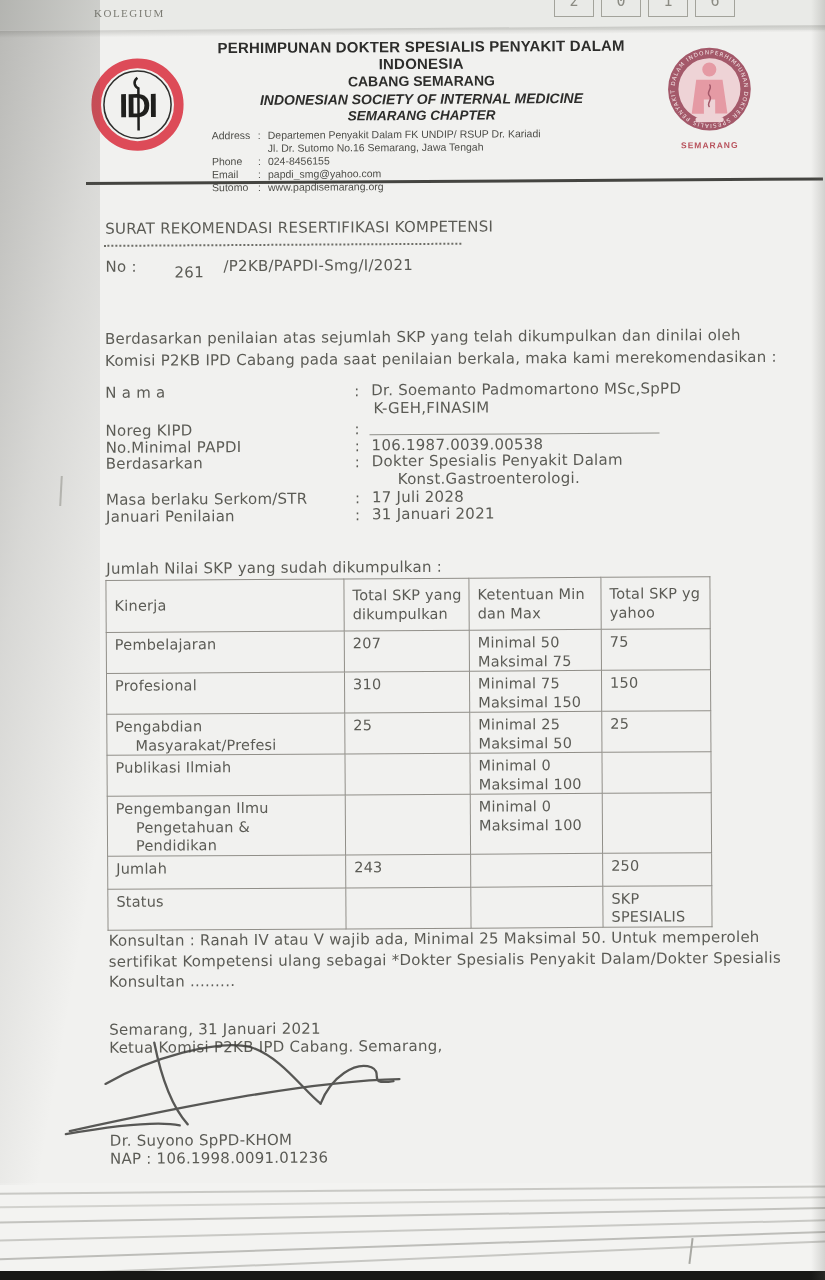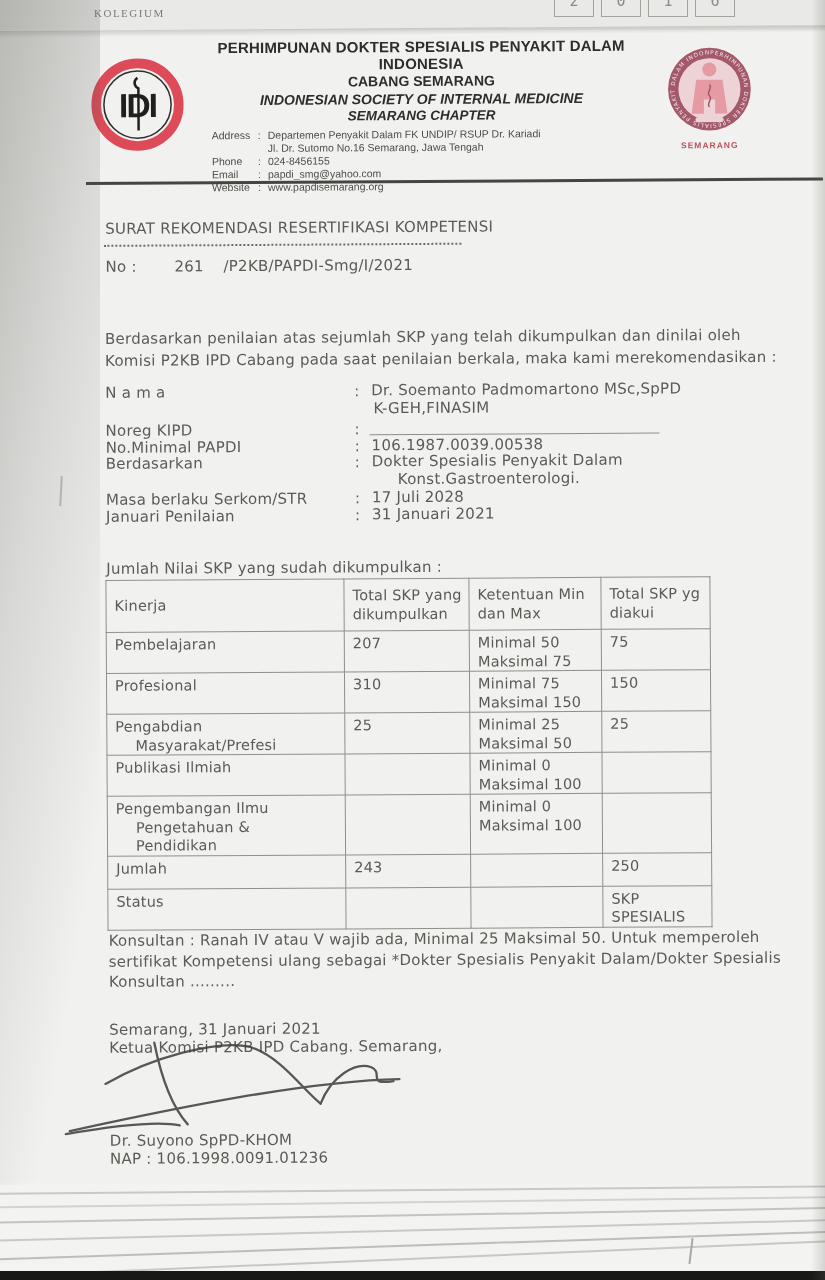--- a/index.html
+++ b/index.html
@@ -34,21 +34,21 @@
   .papdi-logo{position:absolute;left:660px;top:44px;width:104px;text-align:center;}
   .papdi-caption{margin-top:0px;font-family:"Liberation Sans",sans-serif;font-size:8.5px;
                  font-weight:bold;letter-spacing:1px;color:#b8525c;}
   .header-rule{position:absolute;left:88px;top:180px;width:737px;height:3px;background:#454541;}
   
   .typ{position:absolute;font-size:15px;letter-spacing:.25px;color:#5b5b55;line-height:21px;}
   .letter-title{left:107px;top:217px;}
   .dotted-line{position:absolute;left:106px;top:243px;width:357px;height:0;
                border-top:2px dotted #6e6e67;}
   .no-label{left:107px;top:255px;}
-  .no-value{left:176px;top:255px;}
+  .no-value{left:176px;top:261px;}
   .no-ref{left:225px;top:255px;}
   .intro{left:106px;top:326px;line-height:22px;}
   .fields{position:absolute;left:106px;top:380px;width:620px;height:150px;}
   .field{position:absolute;left:0;}
   .f-label{position:absolute;left:0;white-space:nowrap;}
   .f-colon{position:absolute;left:249px;}
   .f-val{position:absolute;left:266px;white-space:nowrap;}
   .f-val .vline{line-height:18px;}
   .f-val .vline + .vline{margin-left:2px;}
   .field.k2 .vline + .vline{margin-left:26px;}
@@ -148,21 +148,21 @@
             </div>
           </div>
           <div class="c-row">
             <span class="c-label">Email</span>
             <span class="c-colon">:</span>
             <div class="c-lines">
               <div>papdi_smg@yahoo.com</div>
             </div>
           </div>
           <div class="c-row">
-            <span class="c-label">Website</span>
+            <span class="c-label">Sutomo</span>
             <span class="c-colon">:</span>
             <div class="c-lines">
               <div>www.papdisemarang.org</div>
             </div>
           </div>
         </div>
     </div>
 
     <div class="papdi-logo">
       <svg viewBox="0 0 110 100" width="104" height="94">
@@ -258,21 +258,21 @@
             <th>
               <div>Total SKP yang</div>
               <div>dikumpulkan</div>
             </th>
             <th>
               <div>Ketentuan Min</div>
               <div>dan Max</div>
             </th>
             <th>
               <div>Total SKP yg</div>
-              <div>diakui</div>
+              <div>yahoo</div>
             </th>
           </tr>
         </thead>
       <tbody id="skp-tbody">
           <tr class="r0">
             <td>
               <div>Pembelajaran</div>
             </td>
             <td>
               <div>207</div>

